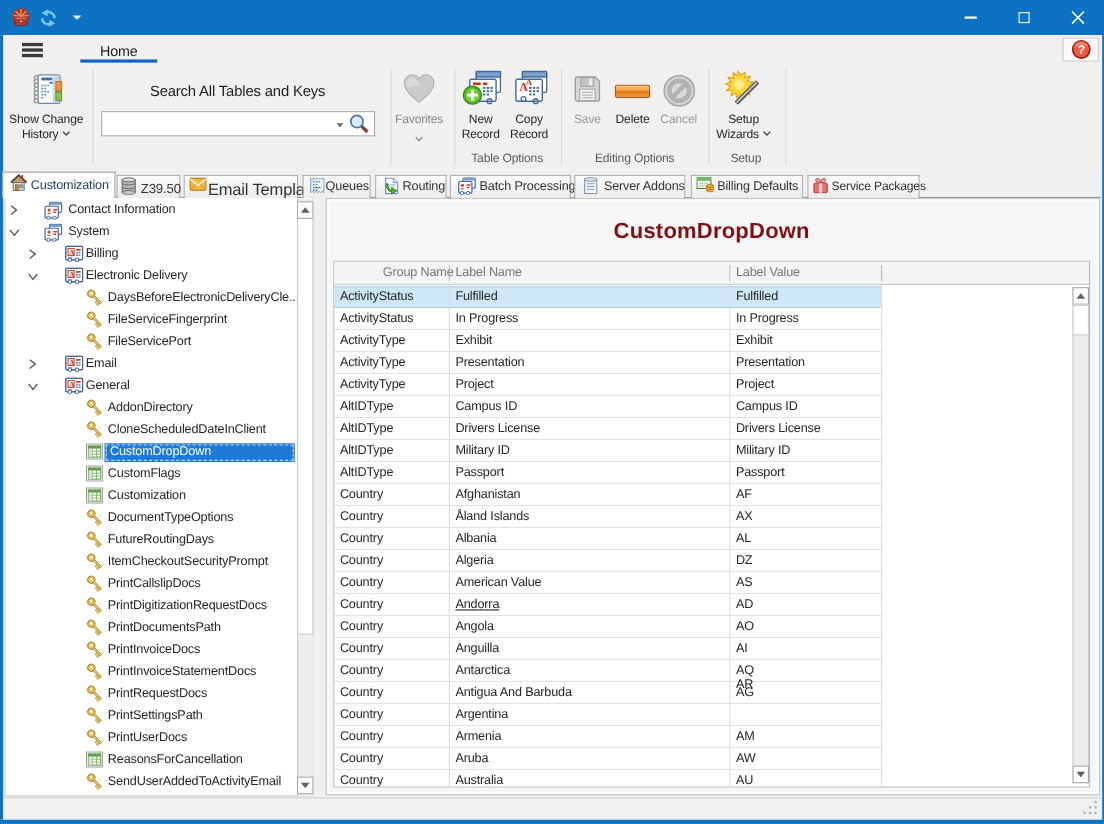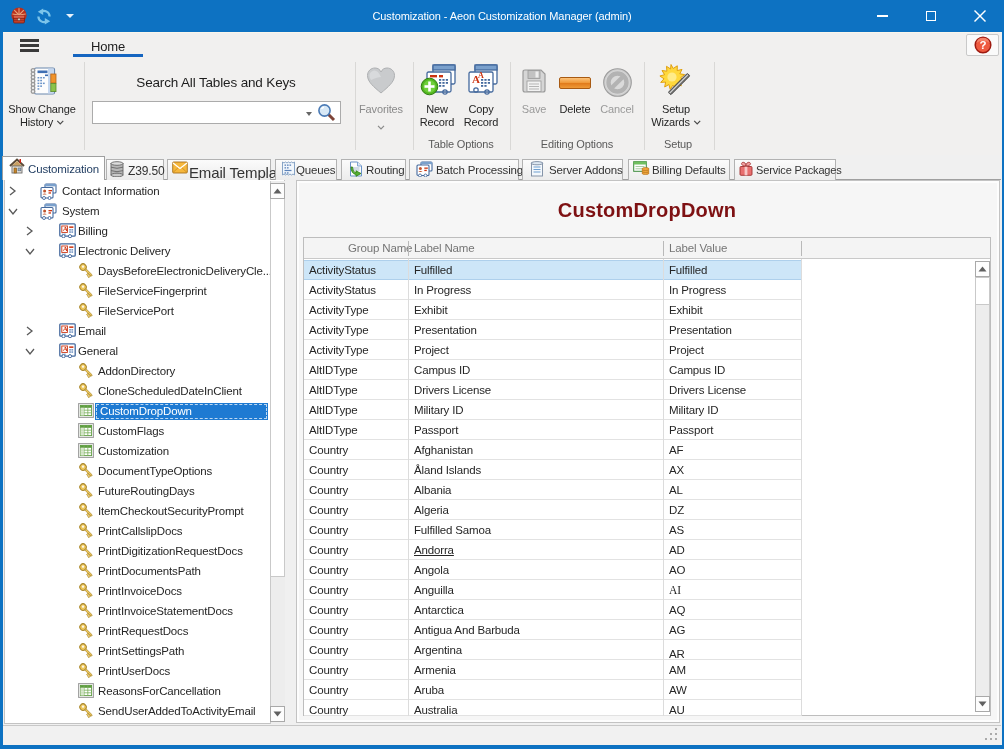--- a/index.html
+++ b/index.html
@@ -31,21 +31,20 @@
 </svg>
 <svg class="abs" style="left:36px;top:8px;" width="16" height="17" viewBox="0 0 16 17">
 <g fill="none" stroke="#7cc4ea" stroke-width="2.2">
 <path d="M13.6 8.5 A 5.6 5.6 0 0 0 5.0 3.8"></path>
 <path d="M2.4 8.5 A 5.6 5.6 0 0 0 11.0 13.2"></path>
 </g>
 <path d="M7.2 0.4 L7.2 7.0 L1.8 3.8 Z" fill="#7cc4ea"></path>
 <path d="M8.8 16.6 L8.8 10.0 L14.2 13.2 Z" fill="#7cc4ea"></path>
 </svg>
 <div class="abs" style="left:66px;top:14px;width:0;height:0;border-left:4px solid transparent;border-right:4px solid transparent;border-top:4px solid #e8f2fa;"></div>
-<div class="txt ctr" style="left:502px;top:10px;color:#ffffff;font-size:11px;letter-spacing:-0.1px;">Customization - Aeon Customization Manager (admin)</div>
 <div class="abs" style="left:877px;top:15px;width:11px;height:1.5px;background:#fff;"></div>
 <div class="abs" style="left:926px;top:11px;width:10px;height:10px;border:1.5px solid #fff;"></div>
 <svg class="abs" style="left:974px;top:10px;" width="12" height="12" viewBox="0 0 12 12">
 <g stroke="#fff" stroke-width="1.4">
         <line x1="0.5" y1="0.5" x2="11.5" y2="11.5"></line>
         <line x1="11.5" y1="0.5" x2="0.5" y2="11.5"></line>
       </g>
     </svg>
 <div class="abs" style="left:3px;top:33px;width:998px;height:122px;background:#f1f0ef;"></div>
 <div class="abs" style="left:20px;top:39px;width:19px;height:2.5px;background:#3a3a3a;box-shadow:0 5px 0 #3a3a3a,0 10px 0 #3a3a3a;"></div>
@@ -712,46 +711,46 @@
 <div class="abs" style="left:304px;top:480px;width:497px;height:20px;border-bottom:1px solid #e2e2e2;"></div>
 <div class="txt t2" style="left:309px;top:484px;">Country</div>
 <div class="txt t2" style="left:414px;top:484px;">Albania</div>
 <div class="txt t2" style="left:669px;top:484px;">AL</div>
 <div class="abs" style="left:304px;top:500px;width:497px;height:20px;border-bottom:1px solid #e2e2e2;"></div>
 <div class="txt t2" style="left:309px;top:504px;">Country</div>
 <div class="txt t2" style="left:414px;top:504px;">Algeria</div>
 <div class="txt t2" style="left:669px;top:504px;">DZ</div>
 <div class="abs" style="left:304px;top:520px;width:497px;height:20px;border-bottom:1px solid #e2e2e2;"></div>
 <div class="txt t2" style="left:309px;top:524px;">Country</div>
-<div class="txt t2" style="left:414px;top:524px;">Fulfilled Samoa</div>
+<div class="txt t2" style="left:414px;top:524px;">American Value</div>
 <div class="txt t2" style="left:669px;top:524px;">AS</div>
 <div class="abs" style="left:304px;top:540px;width:497px;height:20px;border-bottom:1px solid #e2e2e2;"></div>
 <div class="txt t2" style="left:309px;top:544px;">Country</div>
 <div class="txt t2" style="left:414px;top:544px;text-decoration:underline;">Andorra</div>
 <div class="txt t2" style="left:669px;top:544px;">AD</div>
 <div class="abs" style="left:304px;top:560px;width:497px;height:20px;border-bottom:1px solid #e2e2e2;"></div>
 <div class="txt t2" style="left:309px;top:564px;">Country</div>
 <div class="txt t2" style="left:414px;top:564px;">Angola</div>
 <div class="txt t2" style="left:669px;top:564px;">AO</div>
 <div class="abs" style="left:304px;top:580px;width:497px;height:20px;border-bottom:1px solid #e2e2e2;"></div>
 <div class="txt t2" style="left:309px;top:584px;">Country</div>
 <div class="txt t2" style="left:414px;top:584px;">Anguilla</div>
-<div class="txt t2" style="left:669px;top:584px;font-family:Liberation Serif, serif;">AI</div>
+<div class="txt t2" style="left:669px;top:584px;">AI</div>
 <div class="abs" style="left:304px;top:600px;width:497px;height:20px;border-bottom:1px solid #e2e2e2;"></div>
 <div class="txt t2" style="left:309px;top:604px;">Country</div>
 <div class="txt t2" style="left:414px;top:604px;">Antarctica</div>
 <div class="txt t2" style="left:669px;top:604px;">AQ</div>
 <div class="abs" style="left:304px;top:620px;width:497px;height:20px;border-bottom:1px solid #e2e2e2;"></div>
 <div class="txt t2" style="left:309px;top:624px;">Country</div>
 <div class="txt t2" style="left:414px;top:624px;">Antigua And Barbuda</div>
 <div class="txt t2" style="left:669px;top:624px;">AG</div>
 <div class="abs" style="left:304px;top:640px;width:497px;height:20px;border-bottom:1px solid #e2e2e2;"></div>
 <div class="txt t2" style="left:309px;top:644px;">Country</div>
 <div class="txt t2" style="left:414px;top:644px;">Argentina</div>
-<div class="txt t2" style="left:669px;top:648px;">AR</div>
+<div class="txt t2" style="left:669px;top:616px;">AR</div>
 <div class="abs" style="left:304px;top:660px;width:497px;height:20px;border-bottom:1px solid #e2e2e2;"></div>
 <div class="txt t2" style="left:309px;top:664px;">Country</div>
 <div class="txt t2" style="left:414px;top:664px;">Armenia</div>
 <div class="txt t2" style="left:669px;top:664px;">AM</div>
 <div class="abs" style="left:304px;top:680px;width:497px;height:20px;border-bottom:1px solid #e2e2e2;"></div>
 <div class="txt t2" style="left:309px;top:684px;">Country</div>
 <div class="txt t2" style="left:414px;top:684px;">Aruba</div>
 <div class="txt t2" style="left:669px;top:684px;">AW</div>
 <div class="abs" style="left:304px;top:700px;width:497px;height:16px;border-bottom:1px solid #e2e2e2;"></div>
 <div class="txt t2" style="left:309px;top:704px;">Country</div>

